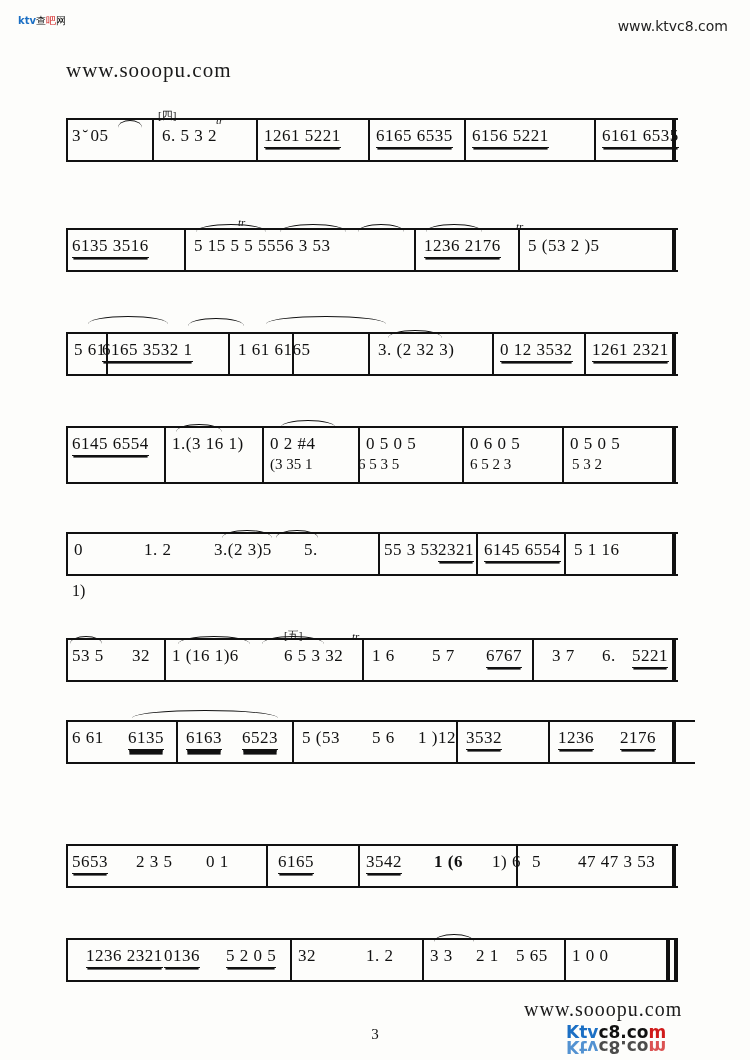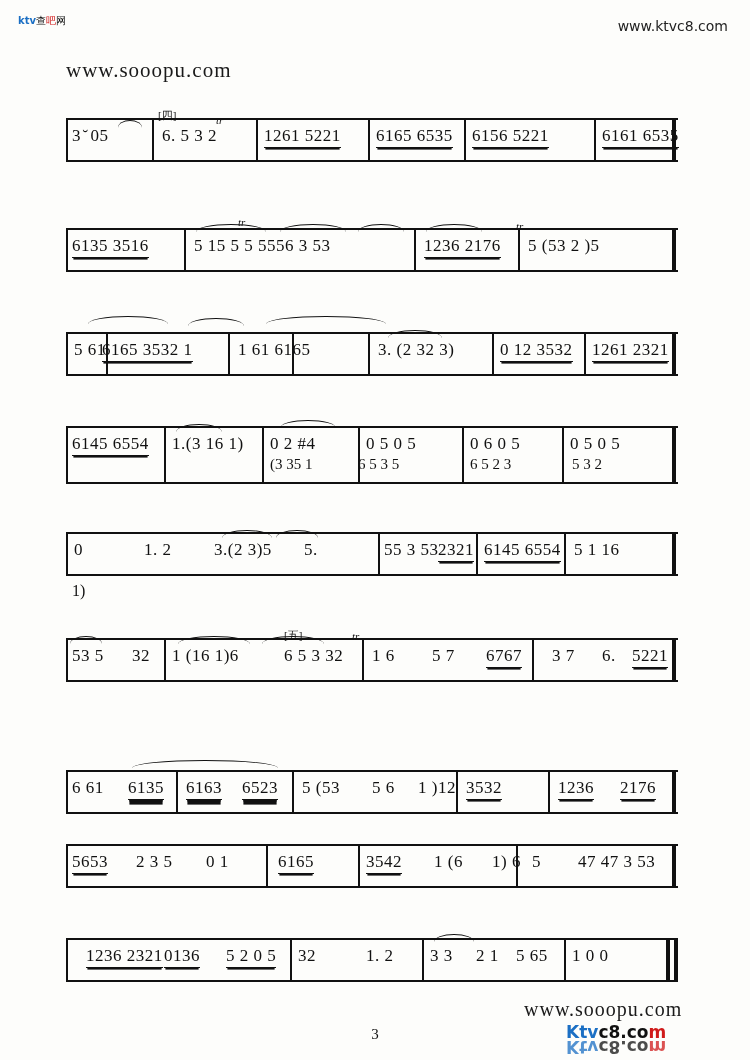--- a/index.html
+++ b/index.html
@@ -348,21 +348,21 @@
       <span class="nrow under2" style="left:420px;">6767</span>
       <span class="nrow" style="left:486px;">3 7</span>
       <span class="nrow" style="left:536px;">6.</span>
       <span class="nrow under2" style="left:566px;">5221</span>
     </div>
     <div class="slur" style="left:4px; top:-2px; width:32px;"></div>
     <div class="slur" style="left:112px; top:-2px; width:72px;"></div>
     <div class="slur" style="left:196px; top:-2px; width:62px;"></div>
   </div>
 
-  <div class="system" style="top:770px;">
+  <div class="system" style="top:720px;padding-left:17px;">
     <div class="sysline"></div>
     <div class="barline" style="left:0px;"></div>
     <div class="barline" style="left:110px;"></div>
     <div class="barline" style="left:226px;"></div>
     <div class="barline" style="left:390px;"></div>
     <div class="barline" style="left:482px;"></div>
     <div class="barline thick" style="left:606px;"></div>
 
     <div class="notes">
       <span class="nrow" style="left:6px;">6 61</span>
@@ -386,21 +386,21 @@
     <div class="barline" style="left:292px;"></div>
     <div class="barline" style="left:450px;"></div>
     <div class="barline thick" style="left:606px;"></div>
 
     <div class="notes">
       <span class="nrow under2" style="left:6px;">5653</span>
       <span class="nrow" style="left:70px;">2 3 5</span>
       <span class="nrow" style="left:140px;">0 1</span>
       <span class="nrow under2" style="left:212px;">6165</span>
       <span class="nrow under2" style="left:300px;">3542</span>
-      <span class="nrow" style="left:368px;">1 (6</span>
+      <span class="nrow" style="left:368px;font-weight:bold;">1 (6</span>
       <span class="nrow" style="left:426px;">1)  6</span>
       <span class="nrow" style="left:466px;">5</span>
       <span class="nrow" style="left:512px;">47 47  3 53</span>
     </div>
   </div>
 
   <div class="system" style="top:938px;">
     <div class="sysline"></div>
     <div class="barline" style="left:0px;"></div>
     <div class="barline" style="left:224px;"></div>

